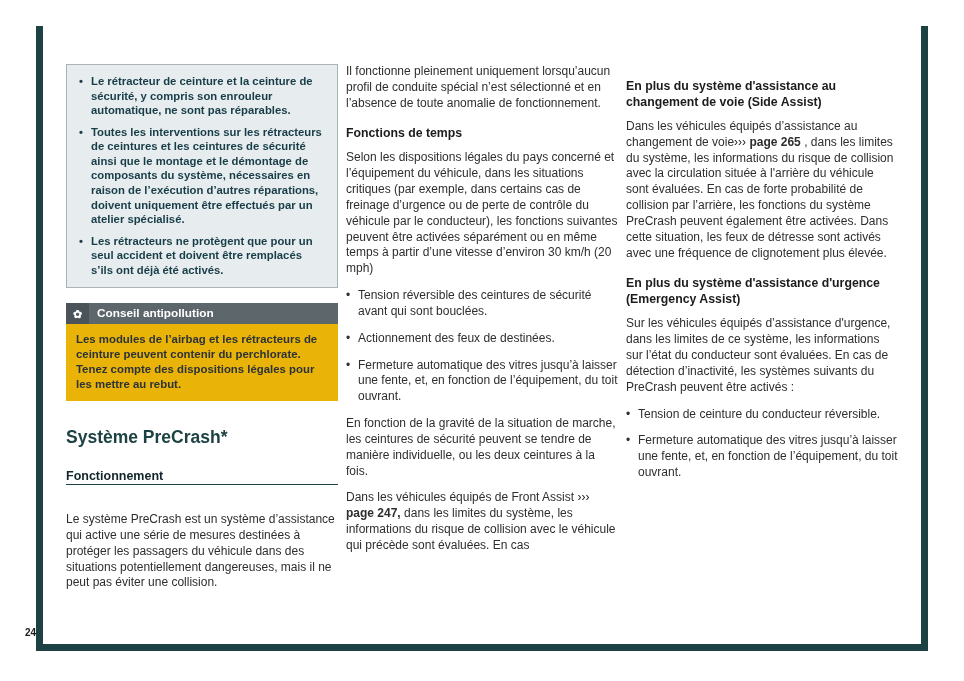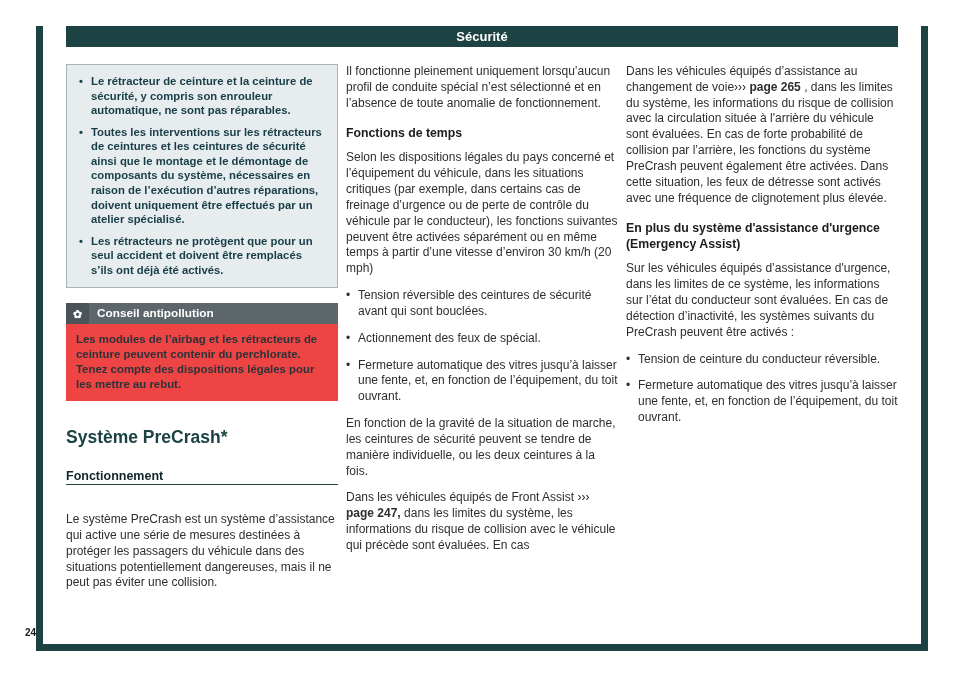--- a/index.html
+++ b/index.html
@@ -25,21 +25,21 @@
                 font-size:11.3px;line-height:1.29;margin-bottom:7px;}
   .warning-item:last-child{margin-bottom:0;}
   .warning-item::before{content:"•";position:absolute;left:1px;}
 
   
   .tip-box{margin-top:15px;}
   .tip-header{display:flex;align-items:stretch;background:#5d666b;color:#ffffff;
               font-weight:bold;font-size:11.8px;height:21px;}
   .tip-icon{width:23px;background:#4a545a;display:flex;align-items:center;justify-content:center;font-size:11px;}
   .tip-title{display:flex;align-items:center;padding-left:8px;}
-  .tip-body{background:#ef4444;padding:8px 10px 9px 10px;font-weight:bold;color:#2b3338;
+  .tip-body{background:#eab308;padding:8px 10px 9px 10px;font-weight:bold;color:#2b3338;
             font-size:11.4px;line-height:1.3;}
 
   
   .section-title{color:#1d4244;font-size:17.5px;font-weight:bold;margin:26px 0 0 0;line-height:1.2;}
   .subsection-title{font-weight:bold;font-size:12.5px;color:#12252b;margin:20px 0 0 0;
                     border-bottom:1.5px solid #1d4244;}
   .subsection-title + .para{margin-top:27px;}
 
   
   .bullet-item{position:relative;padding-left:12px;margin:0 0 11px 0;}
@@ -53,23 +53,20 @@
 </style>
 </head>
 <body>
 
 <div class="page">
 
   <div class="frame-left"></div>
   <div class="frame-right"></div>
   <div class="frame-bottom"></div>
 
-  <div class="header-bar">
-    <span>Sécurité</span>
-  </div>
 
   <div class="content">
 
     <div class="col">
       <div class="warning-box">
         <div class="warning-item">Le rétracteur de ceinture et la ceinture de sécurité, y compris son enrouleur automatique, ne sont pas réparables.</div>
         <div class="warning-item">Toutes les interventions sur les rétracteurs de ceintures et les ceintures de sécurité ainsi que le montage et le démontage de composants du système, nécessaires en raison de l’exécution d’autres réparations, doivent uniquement être effectués par un atelier spécialisé.</div>
         <div class="warning-item">Les rétracteurs ne protègent que pour un seul accident et doivent être remplacés s’ils ont déjà été activés.</div>
       </div>
 
@@ -86,33 +83,34 @@
       <p class="para">Le système PreCrash est un système d’assistance qui active une série de mesures destinées à protéger les passagers du véhicule dans des situations potentiellement dangereuses, mais il ne peut pas éviter une collision.</p>
     </div>
 
     <div class="col">
       <p class="para">Il fonctionne pleinement uniquement lorsqu’aucun profil de conduite spécial n’est sélectionné et en l’absence de toute anomalie de fonctionnement.</p>
 
       <div class="run-head">Fonctions de temps</div>
       <p class="para">Selon les dispositions légales du pays concerné et l’équipement du véhicule, dans les situations critiques (par exemple, dans certains cas de freinage d’urgence ou de perte de contrôle du véhicule par le conducteur), les fonctions suivantes peuvent être activées séparément ou en même temps à partir d’une vitesse d’environ 30 km/h (20 mph)</p>
 
       <div class="bullet-item">Tension réversible des ceintures de sécurité avant qui sont bouclées.</div>
-      <div class="bullet-item">Actionnement des feux de spécial.</div>
+      <div class="bullet-item">Actionnement des feux de destinées.</div>
       <div class="bullet-item">Fermeture automatique des vitres jusqu’à laisser une fente, et, en fonction de l’équipement, du toit ouvrant.</div>
 
       <p class="para">En fonction de la gravité de la situation de marche, les ceintures de sécurité peuvent se tendre de manière individuelle, ou les deux ceintures à la fois.</p>
 
       <p class="para"><span>Dans les véhicules équipés de Front Assist</span>
         <span class="ref-arrows">›››</span>
         <span class="ref-bold">page 247,</span>
         <span>dans les limites du système, les informations du risque de collision avec le véhicule qui précède sont évaluées. En cas</span></p>
     </div>
 
     <div class="col">
 
+      <div class="run-head">En plus du système d'assistance au changement de voie (Side Assist)</div>
       <p class="para"><span>Dans les véhicules équipés d’assistance au changement de voie</span><span class="ref-arrows">›››</span>
         <span class="ref-bold">page 265</span>
         <span>, dans les limites du système, les informations du risque de collision avec la circulation située à l'arrière du véhicule sont évaluées. En cas de forte probabilité de collision par l’arrière, les fonctions du système PreCrash peuvent également être activées. Dans cette situation, les feux de détresse sont activés avec une fréquence de clignotement plus élevée.</span></p>
 
       <div class="run-head">En plus du système d'assistance d'urgence (Emergency Assist)</div>
       <p class="para">Sur les véhicules équipés d’assistance d'urgence, dans les limites de ce système, les informations sur l’état du conducteur sont évaluées. En cas de détection d’inactivité, les systèmes suivants du PreCrash peuvent être activés :</p>
 
       <div class="bullet-item">Tension de ceinture du conducteur réversible.</div>
       <div class="bullet-item">Fermeture automatique des vitres jusqu’à laisser une fente, et, en fonction de l’équipement, du toit ouvrant.</div>
     </div>

